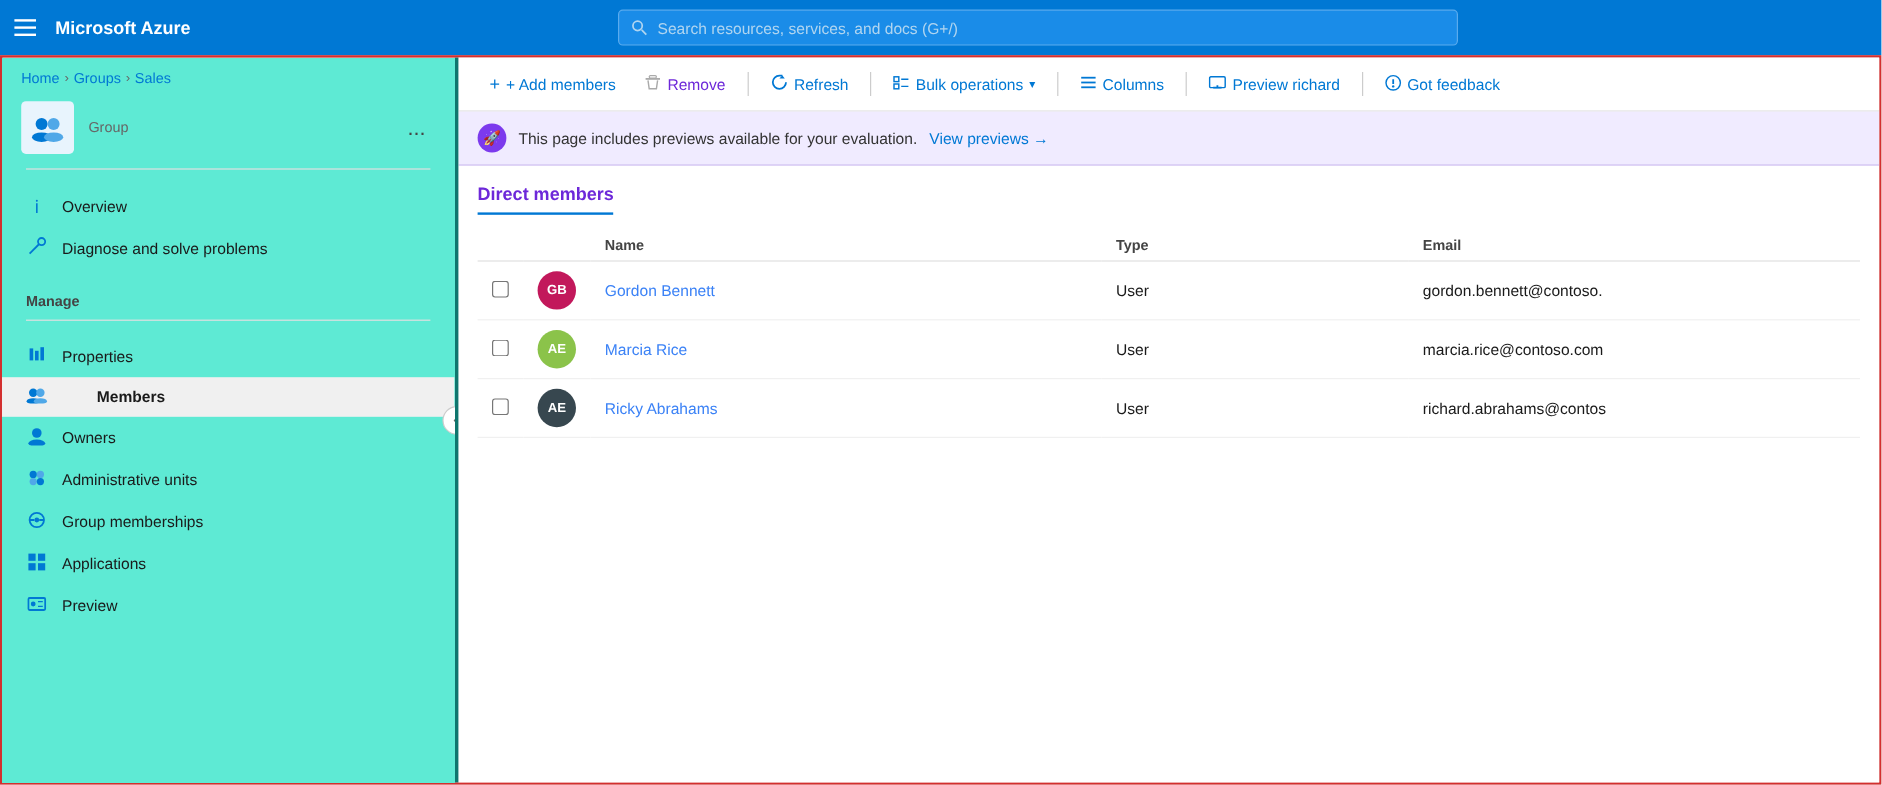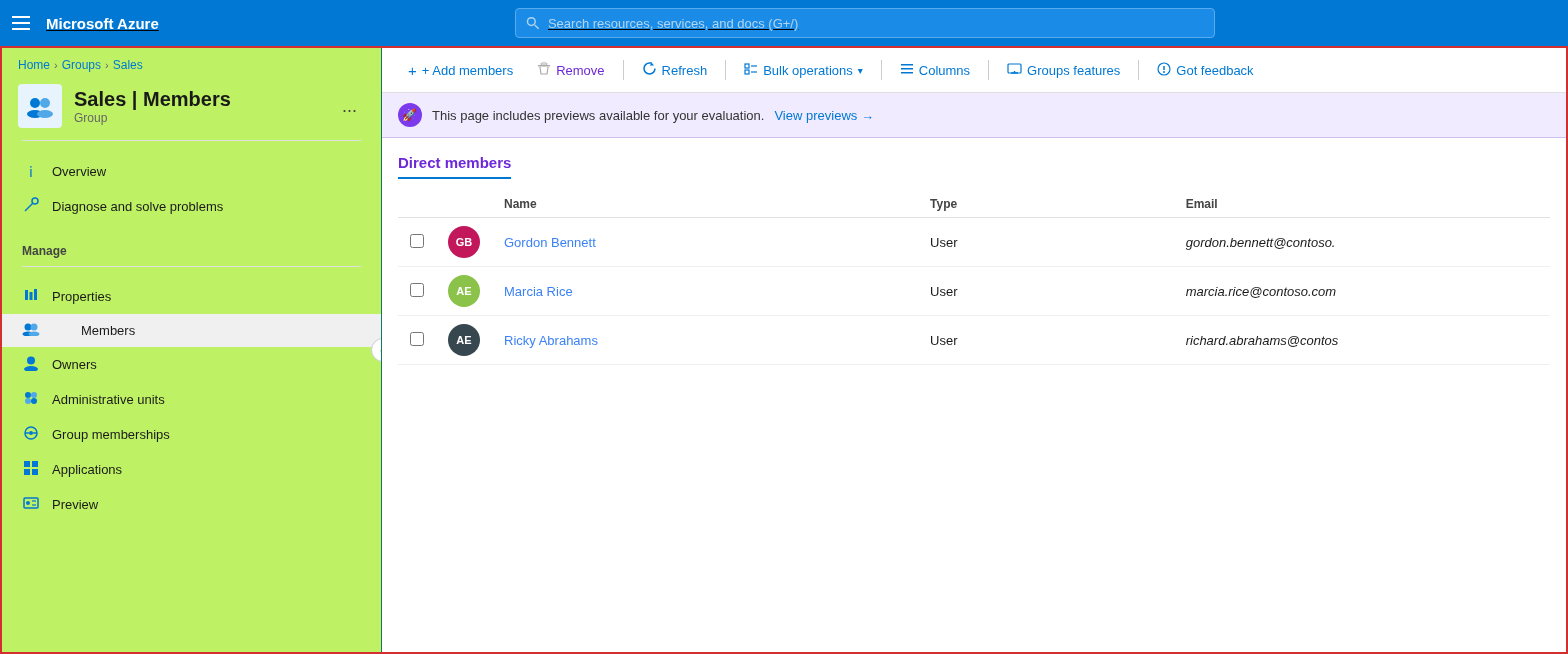--- a/index.html
+++ b/index.html
@@ -6,21 +6,20 @@
     body { font-family: 'Segoe UI', Arial, sans-serif; font-size: 13px; background: #f3f2f1; overflow: hidden; }
 
     
     .topbar {
       display: flex;
       align-items: center;
       background: #0078d4;
       height: 46px;
       padding: 0 12px;
       gap: 16px;
-      text-decoration: underline;
     }
     .topbar-hamburger {
       color: white;
       font-size: 18px;
       cursor: pointer;
       display: flex;
       flex-direction: column;
       gap: 4px;
     }
     .topbar-hamburger span {
@@ -62,22 +61,22 @@
     .main-layout {
       display: flex;
       height: calc(654px - 46px);
       border: 2px solid #d32f2f;
     }
 
     
     .sidebar {
       width: 380px;
       min-width: 380px;
-      background: #bef264;
-      border-right: 1px solid #0f766e;
+      background: #5eead4;
+      border-right: 3px solid #0f766e;
       overflow-y: auto;
       position: relative;
     }
 
     
     .breadcrumb {
       padding: 10px 16px 4px 16px;
       display: flex;
       align-items: center;
       gap: 4px;
@@ -152,21 +151,21 @@
     }
     .nav-item {
       display: flex;
       align-items: center;
       padding: 8px 20px;
       gap: 12px;
       cursor: pointer;
       color: #1a1a1a;
       font-size: 13px;
     }
-    .nav-item.active { background: #f0f0f0; font-weight: 400; gap: 41px; }
+    .nav-item.active { background: #f0f0f0; font-weight: 700; gap: 41px; }
     .nav-item .nav-icon { width: 18px; text-align: center; }
     .nav-section-title {
       padding: 12px 20px 4px 20px;
       font-size: 12px;
       font-weight: 600;
       color: #444;
     }
     .nav-divider {
       border: none;
       border-top: 1px solid #e0e0e0;
@@ -302,21 +301,21 @@
     }
 
     .name-cell { min-width: 200px; }
     .name-link {
       color: #3b82f6;
       cursor: pointer;
       text-decoration: none;
     }
 
     .type-cell { min-width: 120px; color: #333; }
-    .email-cell { color: #333; font-style: italic; }
+    .email-cell { color: #333; }
   </style>
 </head>
 <body>
 
 <div class="topbar">
   <div class="topbar-hamburger">
     <span></span>
       <span></span>
       <span></span>
   </div>
@@ -345,21 +344,20 @@
     <div class="page-header">
       <div class="page-icon">
         <svg viewBox="0 0 30 22" fill="none" xmlns="http://www.w3.org/2000/svg">
           <circle cx="10" cy="8" r="5" fill="#0078d4"></circle>
           <circle cx="20" cy="8" r="5" fill="#50a8e8"></circle>
           <ellipse cx="10" cy="19" rx="8" ry="4" fill="#0078d4"></ellipse>
           <ellipse cx="20" cy="19" rx="8" ry="4" fill="#50a8e8"></ellipse>
         </svg>
       </div>
       <div class="page-title-block">
-        <div class="page-title">Sales | Members</div>
         <div class="page-subtitle">Group</div>
       </div>
       <button class="ellipsis-btn">...</button>
     </div>
 
     <hr class="nav-divider">
 
     <div class="nav-section">
       <div class="nav-item">
         <span class="nav-icon" style="color:#0078d4; font-size:15px;">ℹ</span>
@@ -529,21 +527,21 @@
       <div class="toolbar-sep"></div>
 
       <button class="toolbar-btn">
         <span>
           <svg width="15" height="12" viewBox="0 0 15 12" fill="none">
             <rect x="1" y="1" width="13" height="9" rx="1" stroke="#0078d4" stroke-width="1.2" fill="none"></rect>
             <line x1="4" y1="10" x2="11" y2="10" stroke="#0078d4" stroke-width="1.5"></line>
             <line x1="7.5" y1="8" x2="7.5" y2="10" stroke="#0078d4" stroke-width="1.5"></line>
           </svg>
         </span>
-        <span>Groups features</span>
+        <span>Preview richard</span>
       </button>
 
       <div class="toolbar-sep"></div>
 
       <button class="toolbar-btn">
         <span>
           <svg width="14" height="14" viewBox="0 0 14 14" fill="none">
             <circle cx="7" cy="7" r="6" stroke="#0078d4" stroke-width="1.2" fill="none"></circle>
             <circle cx="7" cy="10" r="1" fill="#0078d4"></circle>
             <line x1="7" y1="4" x2="7" y2="8" stroke="#0078d4" stroke-width="1.5"></line>

